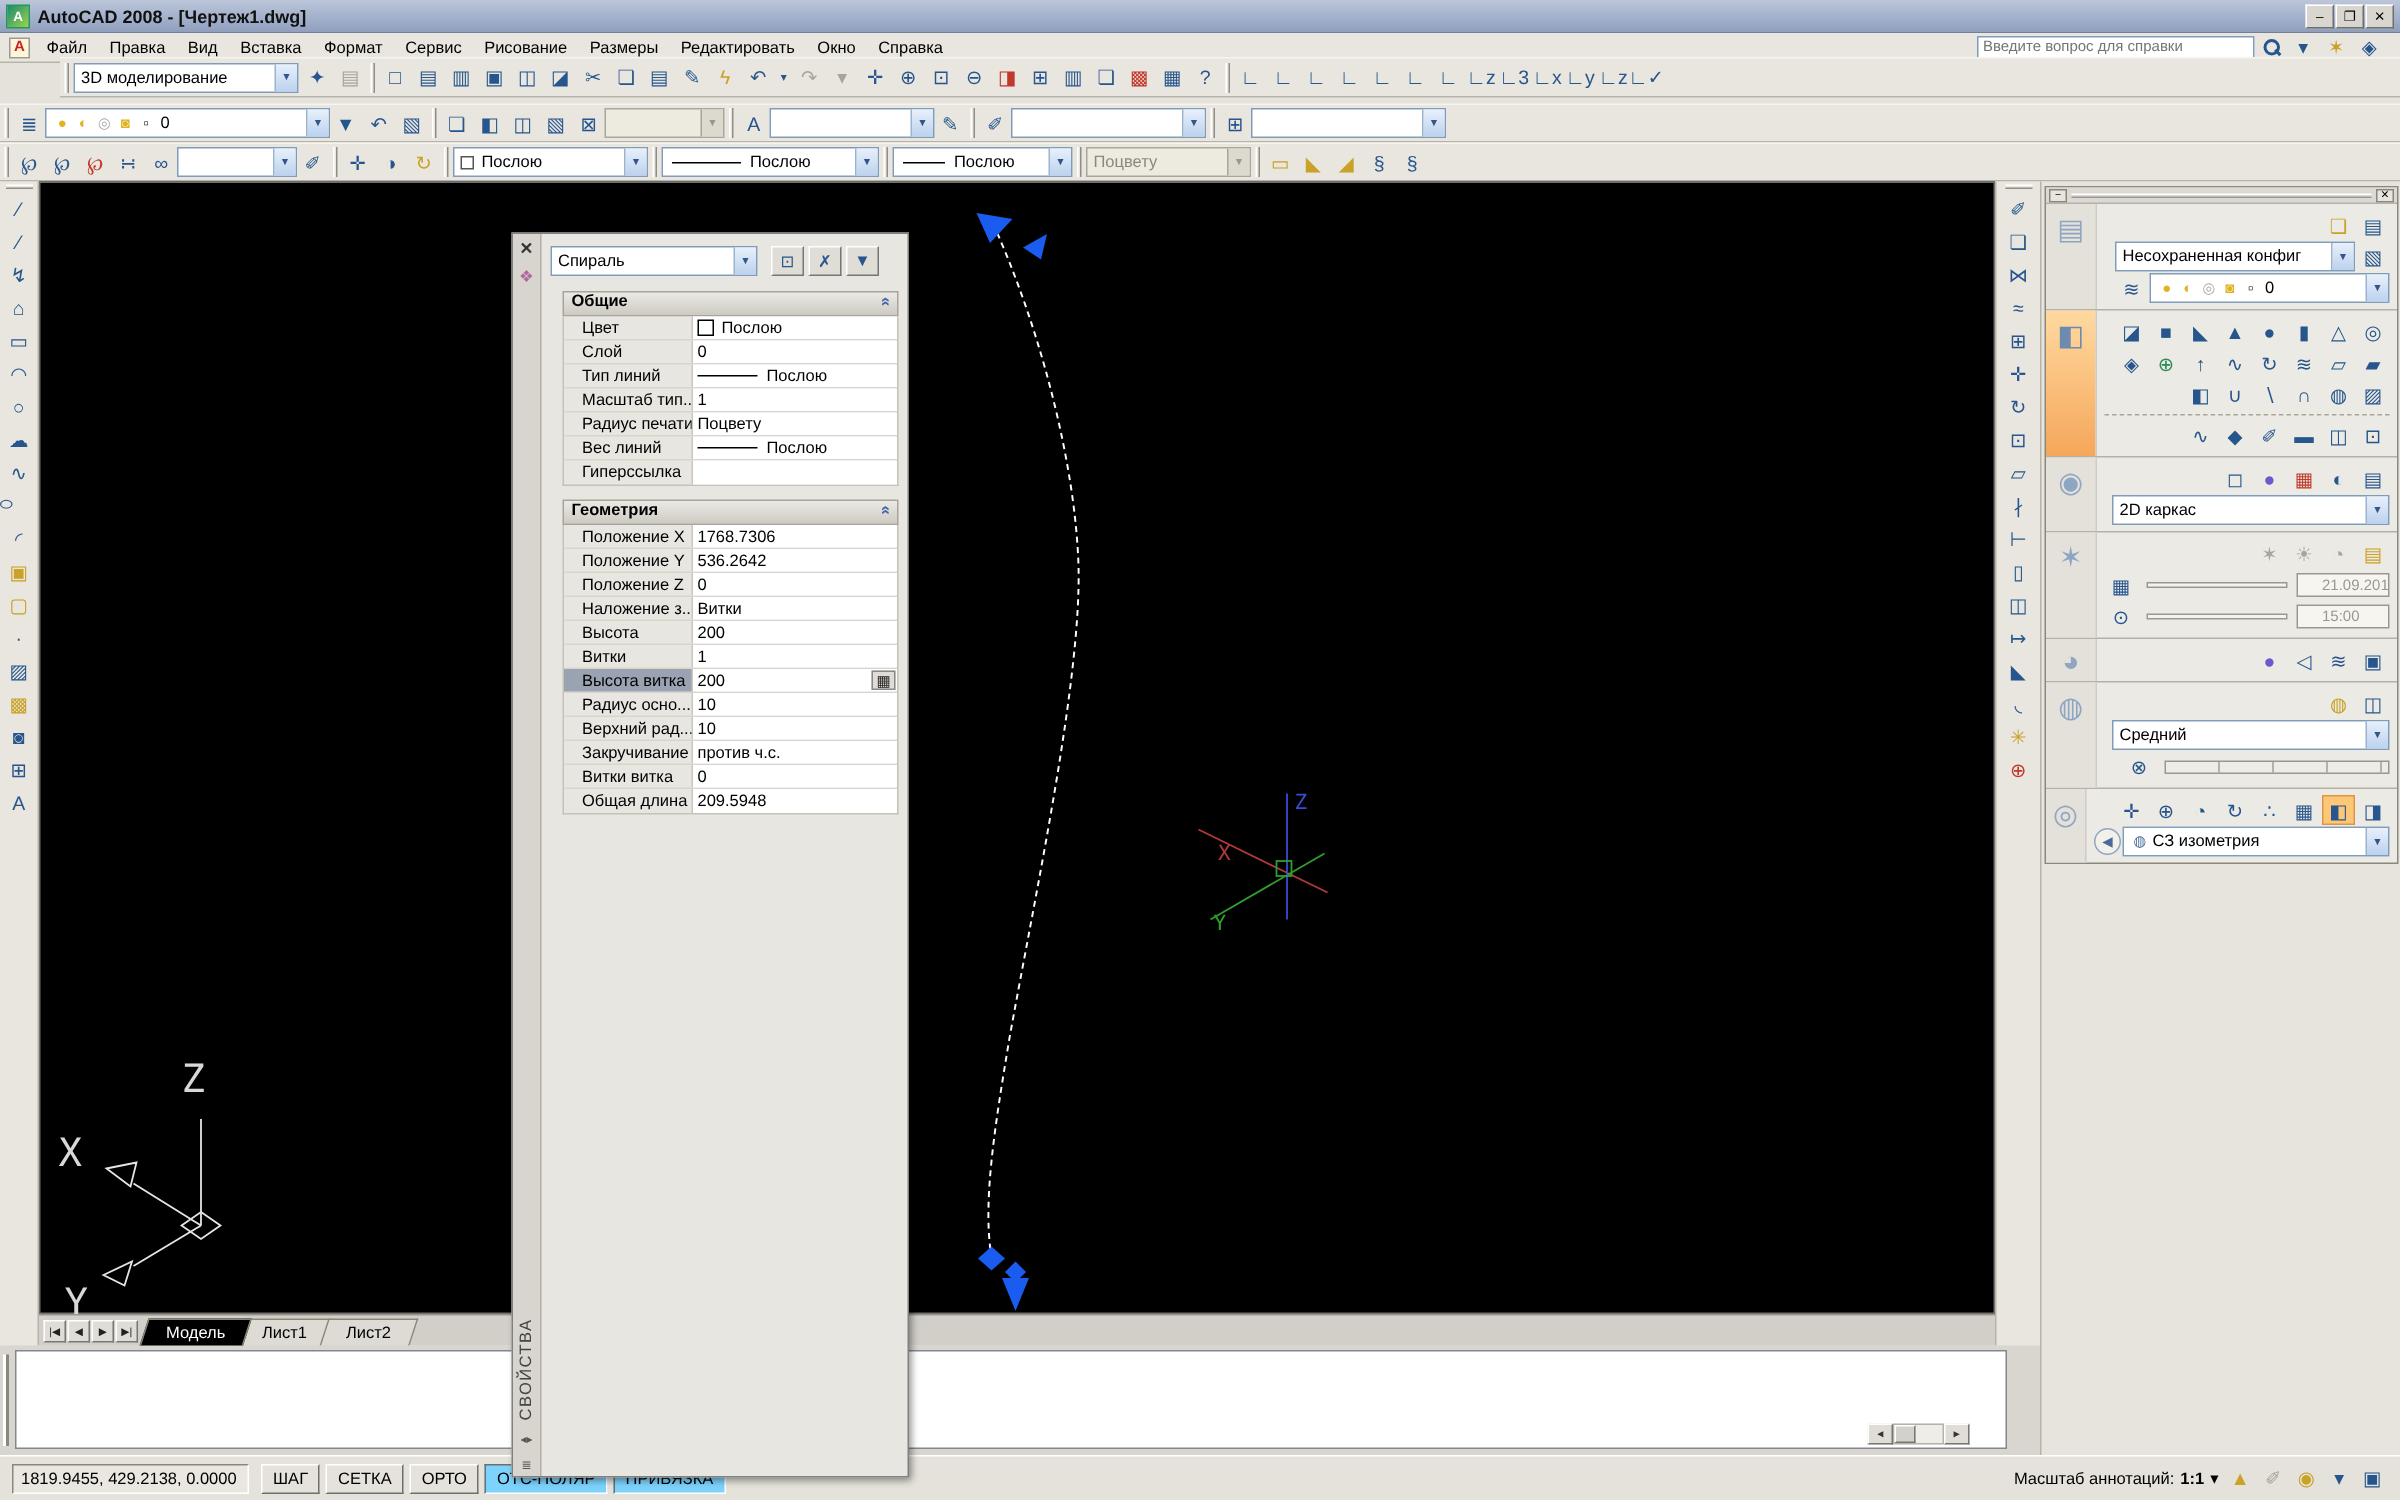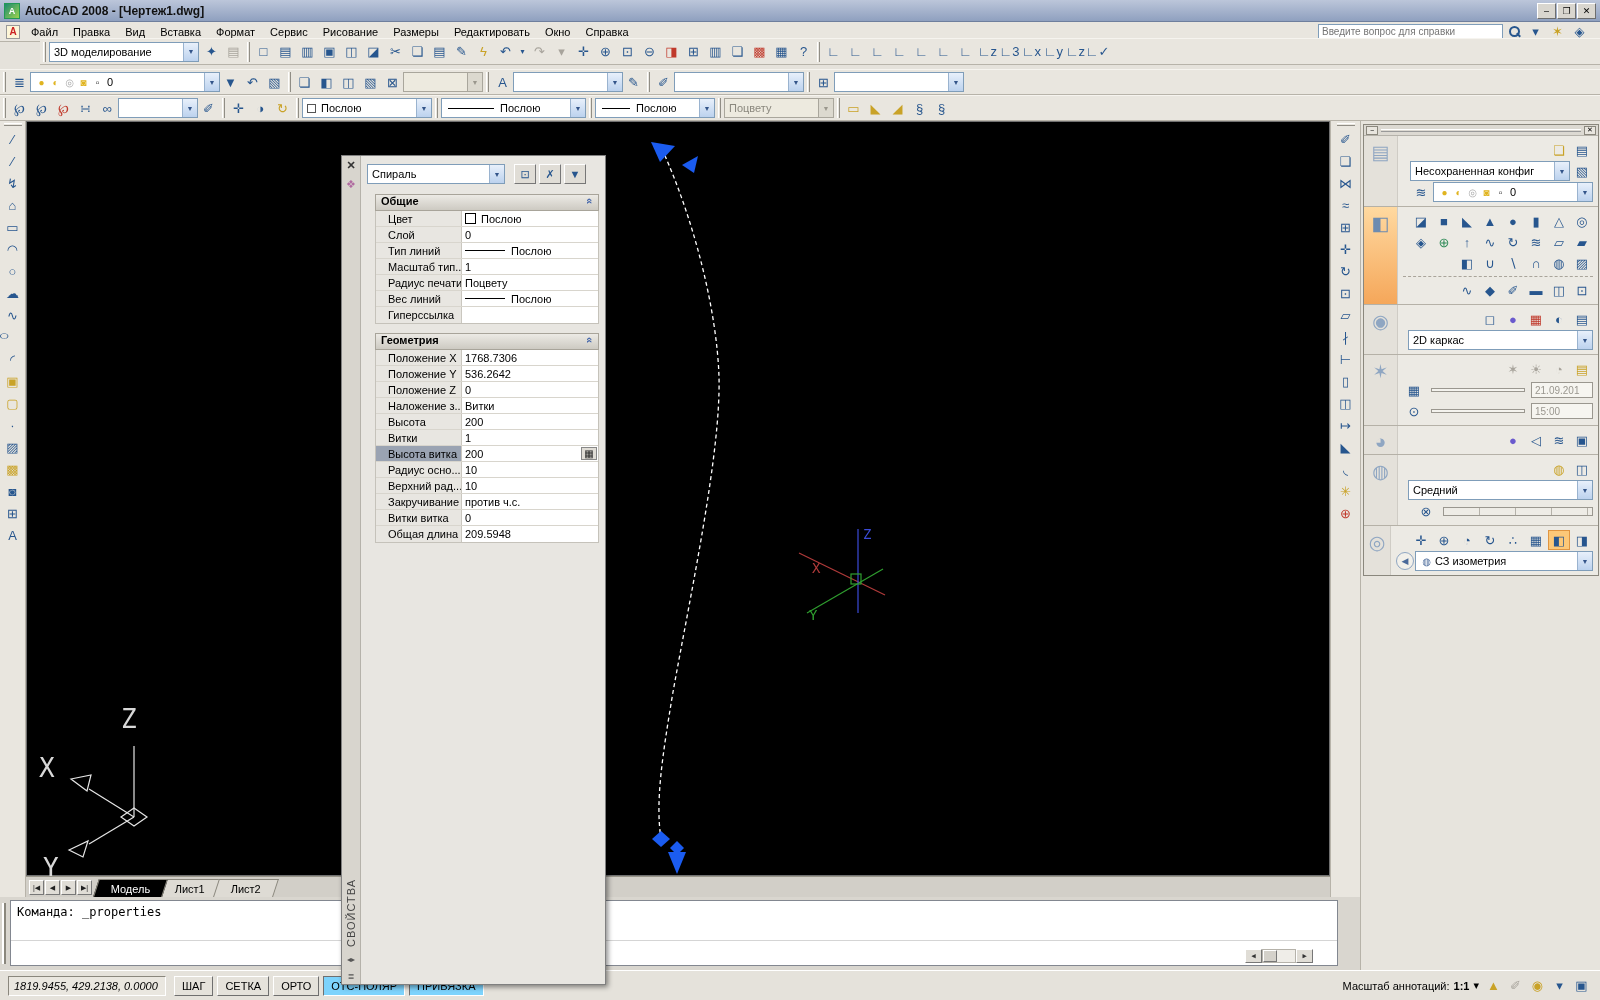--- a/index.html
+++ b/index.html
@@ -81,21 +81,21 @@
   .cmd-prompt { padding:3px 6px; }
   .cmd-scroll { position:absolute; right:24px; bottom:2px; display:flex; align-items:center; }
   .cmd-scroll .i { width:17px; height:14px; font-size:7px; color:#333; background:#e0ddd6; border:1px solid; border-color:#fff #777 #777 #fff; }
   .cmd-scroll .track { width:34px; height:14px; background:#efede8; border:1px solid #b5b2aa; }
   .cmd-scroll .thumb { width:14px; height:12px; background:#d4d1ca; border:1px solid; border-color:#fff #777 #777 #fff; }
 
   
   .statusbar { position:absolute; left:0; top:970px; width:1600px; height:30px; background:#e5e2db;
     border-top:1px solid #fff; display:flex; align-items:center; padding:0 8px; }
   .coords { width:158px; height:20px; border:1px solid; border-color:#8a877d #fff #fff #8a877d; display:flex;
-    align-items:center; padding-left:5px; font-size:11px; background:#eae7e0; margin-right:8px;font-style:italic; }
+    align-items:center; padding-left:5px; font-size:11px; background:#eae7e0; margin-right:8px; }
   .tg { height:20px; display:inline-flex; align-items:center; padding:0 7px; margin-right:3px; background:#e5e2db;
     border:1px solid; border-color:#fff #6f6f6f #6f6f6f #fff; font-size:11px; }
   .tg.on { border-color:#6f6f6f #fff #fff #6f6f6f; background:#7dd3fc; }
   .sb-right { margin-left:auto; display:flex; align-items:center; gap:4px; }
 
   
   .palette { position:absolute; left:341px; top:155px; width:265px; height:830px; z-index:50;
     background:#e8e6e1; border:1px solid #808080; box-shadow:2px 2px 5px rgba(0,0,0,.45); display:flex; }
   .pstrip { width:19px; background:#d8d5ce; border-right:1px solid #b5b2aa; display:flex; flex-direction:column; align-items:center; padding:3px 0; }
   .pstrip .px { font-size:11px; font-weight:bold; color:#333; }
@@ -131,21 +131,21 @@
     border:1px solid #8a877d; background:#e8e5de; }
   .dmini .ridge { flex:1; height:3px; margin:0 3px; border-top:1px solid #fff; border-bottom:1px solid #999; }
   .dsec { display:flex; border-bottom:1px solid #b5b1a7; }
   .dgut { width:34px; display:flex; justify-content:center; padding-top:5px; font-size:19px; color:#8fa6c2; background:#e4e1da; border-right:1px solid #cfccc5; }
   .dgut.accent { background:linear-gradient(#ffd9a0,var(--accent,#f5a75a)); color:#6d8bb0; }
   .dcontent { flex:1; padding:3px 5px; }
   .drow { display:flex; align-items:center; justify-content:flex-end; gap:1px; margin:1px 0; }
   .drow .i { width:22px; height:20px; }
   .ddash { border-top:1px dashed #a9a49a; margin:3px 0; }
   .vbox { width:62px; height:16px; background:#f6f5f0; border:1px solid #9a978f; color:#9a978f; font-size:10px;
-    display:flex; align-items:center; padding-left:3px; }
+    display:flex; align-items:center; padding-left:16px; }
   .slider { flex:1; max-width:108px; height:4px; background:#f4f3ee; border:1px solid #9a978f; margin:0 5px; }
   .prog { flex:1; max-width:150px; height:9px; border:1px solid #9a978f;
     background:repeating-linear-gradient(90deg,#eeece6 0 35px,#b5b2aa 35px 36px); margin-left:5px; }
   .roundb { width:18px; height:18px; border-radius:50%; border:1px solid #8fa6c2; color:#4a6a9a; font-size:9px;
     display:flex; align-items:center; justify-content:center; background:#f2f0ea; }
   .wide { transform:scaleX(1.45); display:inline-block; }
 </style>
 </head>
 <body>
 
@@ -559,21 +559,20 @@
         </span>
         <span class="tab">
           <span>Лист2</span>
         </span>
       </span>
   </div>
 
   <div class="cmd">
     <span class="cmd-split"></span>
     <div class="cmd-inner">
-      <div class="cmd-hist">Команда: _properties</div>
       <div class="cmd-scroll">
         <span class="i">◀</span>
         <span class="track">
             <span class="thumb" style="display:block"></span>
           </span>
         <span class="i">▶</span>
       </div>
     </div>
   </div>
 

